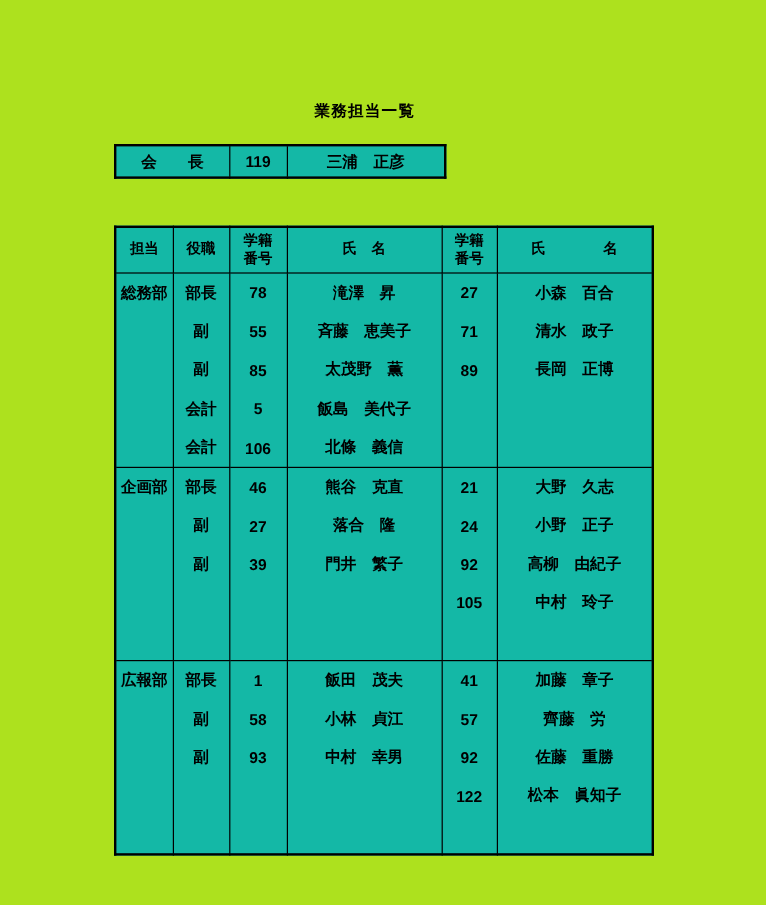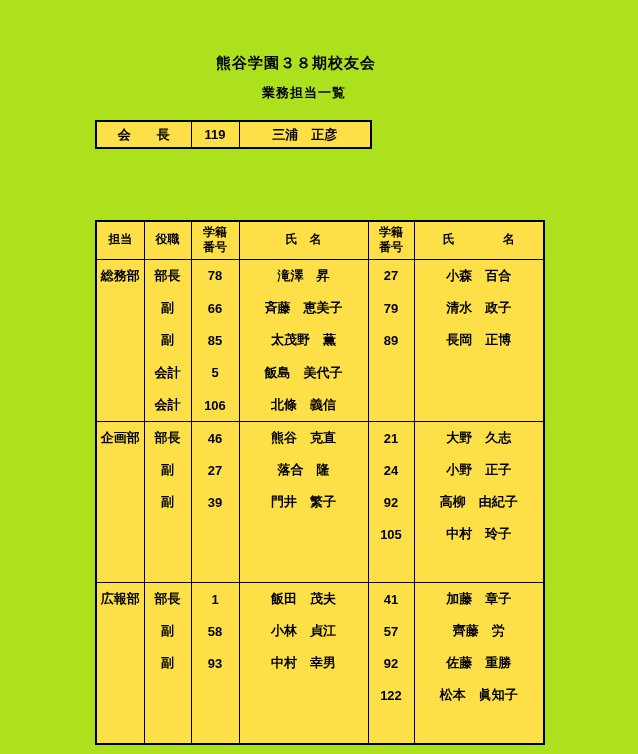--- a/index.html
+++ b/index.html
@@ -29,40 +29,39 @@
     top:84px; left:304px;
     transform:translateX(-50%);
     font-size:13px;
     font-weight:bold;
     letter-spacing:1px;
     white-space:nowrap;
   }
   table {
     border-collapse:collapse;
     table-layout:fixed;
-    background:#fde047;
+    background:#14b8a6;
     position:absolute;
   }
   .chair {
     top:120px; left:95px;
     border:2px solid #000;
   }
   .chair td {
     border:1px solid #000;
     height:27px;
     text-align:center;
     vertical-align:middle;
     font-size:13px;
     font-weight:bold;
     padding:0;
   }
   .main {
     top:188px; left:95px;
     border:2px solid #000;
-    margin-top:32px;
   }
   .main th, .main td {
     border:1px solid #000;
     padding:0;
   }
   .main th {
     height:38px;
     font-size:12px;
     font-weight:bold;
     text-align:center;
@@ -81,21 +80,20 @@
     overflow:hidden;
   }
   tr.s1 .line { height:32.4px; }
   tr.s2 .line, tr.s3 .line { height:32px; }
 </style>
 </head>
 <body>
 
 <div class="page">
 
-  <div class="title">熊谷学園３８期校友会</div>
   <div class="subtitle">業務担当一覧</div>
 
   <table class="chair">
     <colgroup>
         <col style="width:95px">
         <col style="width:48px">
         <col style="width:132px">
       </colgroup>
     <tbody>
       <tr>
@@ -135,35 +133,35 @@
         </td>
         <td>
           <div class="line">部長</div>
           <div class="line">副</div>
           <div class="line">副</div>
           <div class="line">会計</div>
           <div class="line">会計</div>
         </td>
         <td>
           <div class="line">78</div>
-          <div class="line">66</div>
+          <div class="line">55</div>
           <div class="line">85</div>
           <div class="line">5</div>
           <div class="line">106</div>
         </td>
         <td>
           <div class="line">滝澤　昇</div>
           <div class="line">斉藤　恵美子</div>
           <div class="line">太茂野　薫</div>
           <div class="line">飯島　美代子</div>
           <div class="line">北條　義信</div>
         </td>
         <td>
           <div class="line">27</div>
-          <div class="line">79</div>
+          <div class="line">71</div>
           <div class="line">89</div>
           <div class="line"></div>
           <div class="line"></div>
         </td>
         <td>
           <div class="line">小森　百合</div>
           <div class="line">清水　政子</div>
           <div class="line">長岡　正博</div>
           <div class="line"></div>
           <div class="line"></div>

